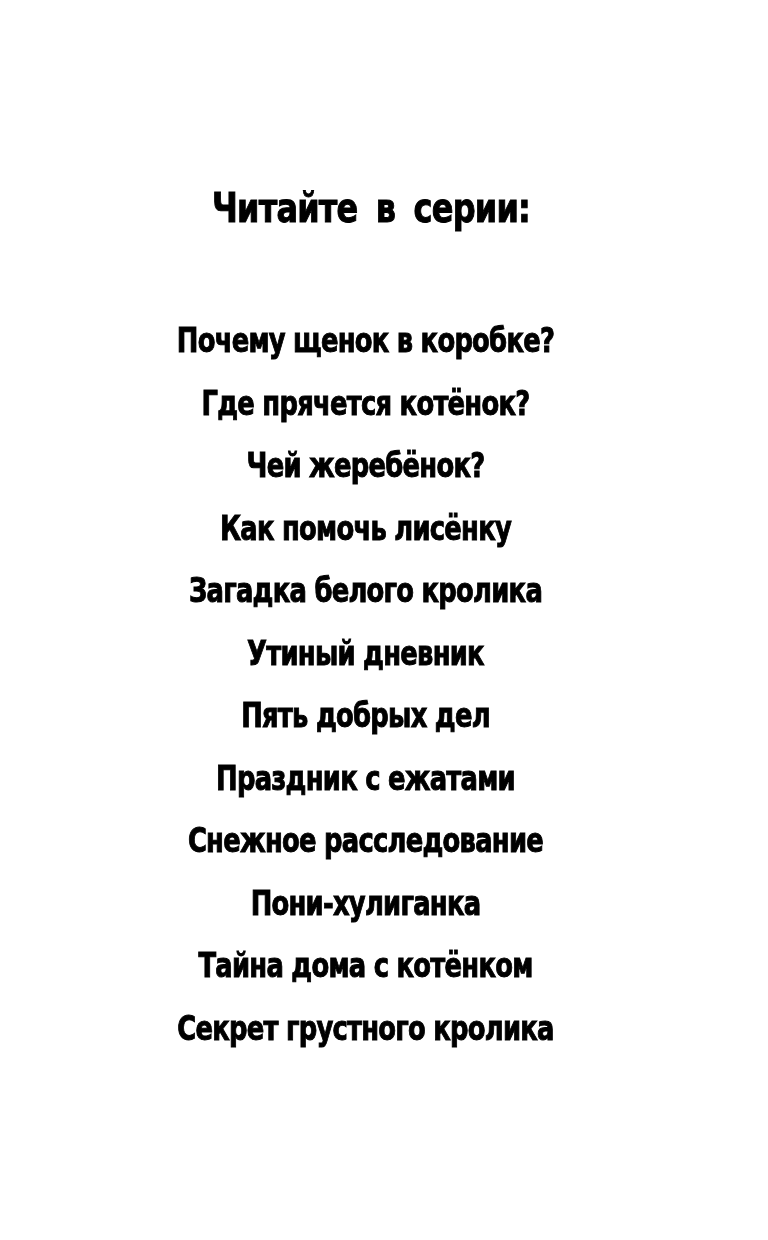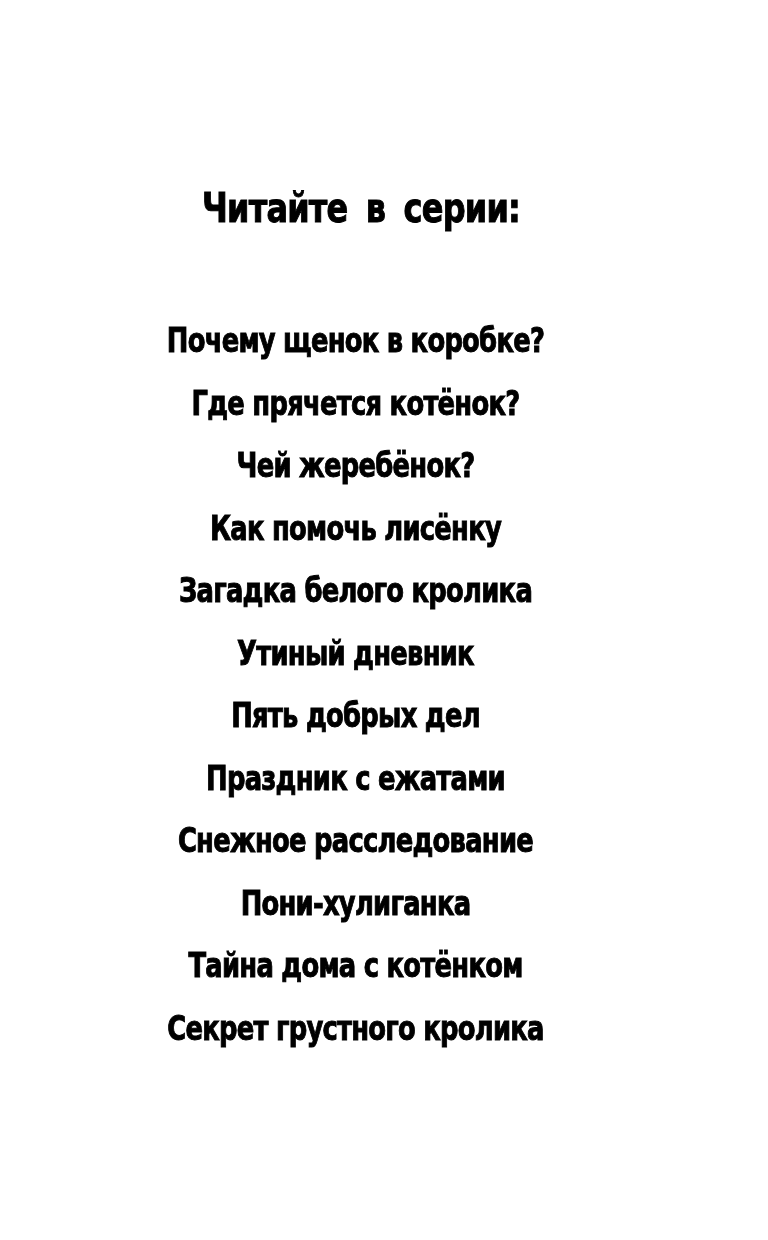--- a/index.html
+++ b/index.html
@@ -8,20 +8,21 @@
     background: #ffffff;
   }
   .book-page {
     position: relative;
     width: 690px;
     height: 1240px;
     background: #ffffff;
     overflow: hidden;
     color: #000000;
     font-family: "DejaVu Sans", sans-serif;
+    padding-left: 20px;
   }
   .series-heading {
     position: absolute;
     top: 186px;
     left: 32px;
     right: 0;
     margin: 0;
     text-align: center;
     font-size: 40px;
     line-height: 44px;

